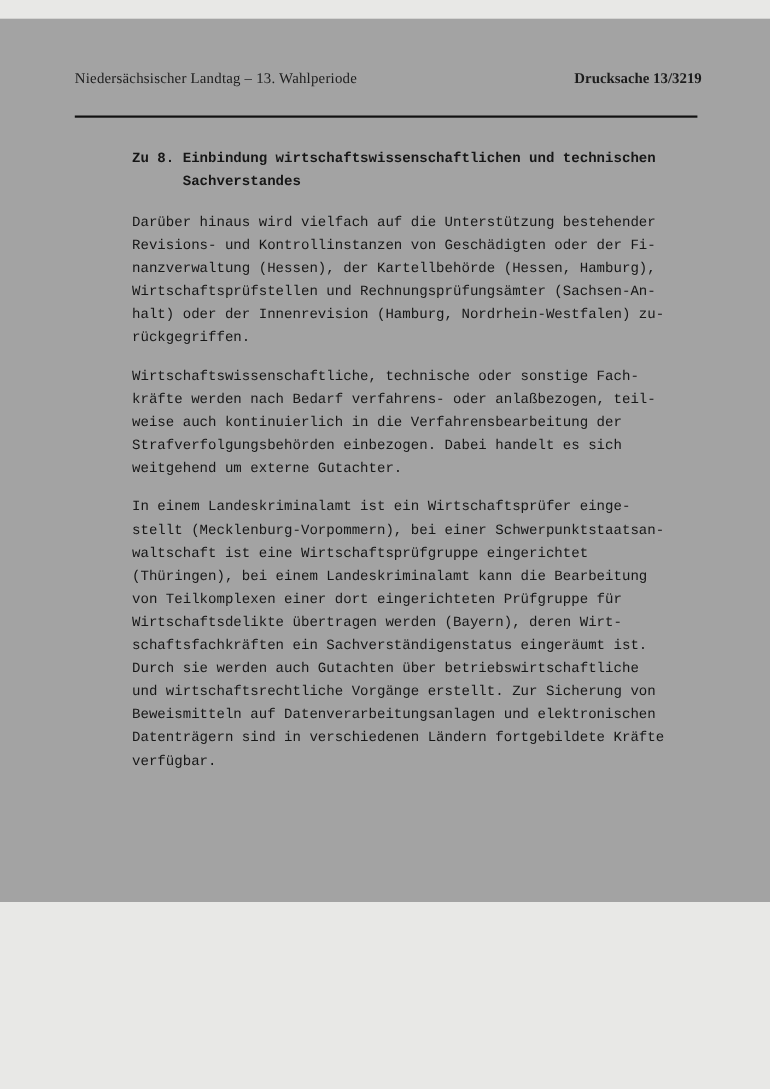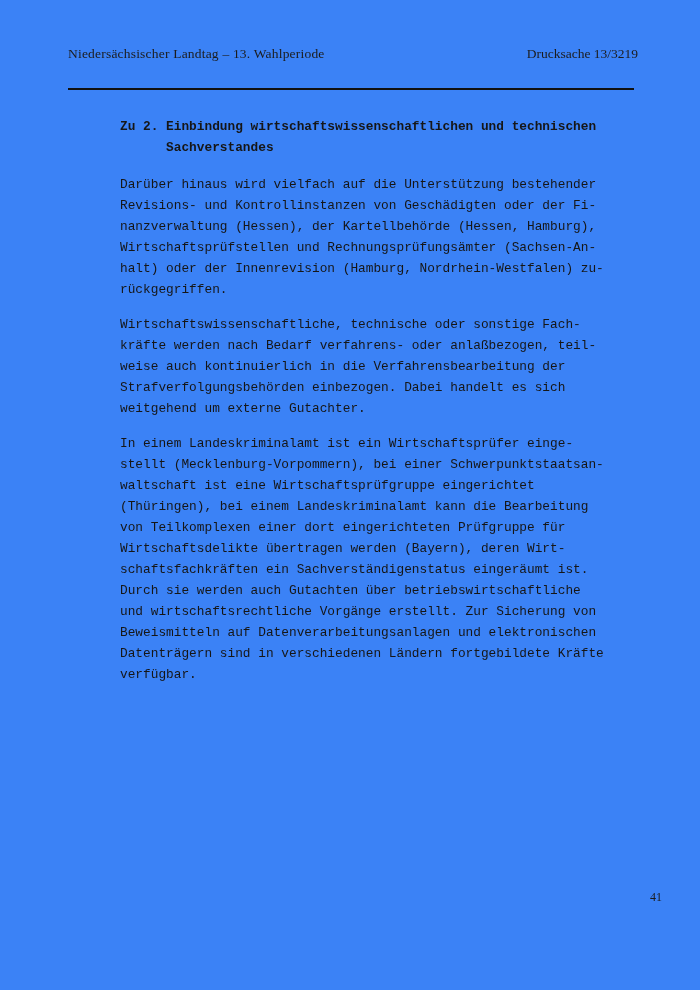--- a/index.html
+++ b/index.html
@@ -3,43 +3,43 @@
 <meta charset="utf-8">
 <style>
   html, body {
     margin: 0;
     padding: 0;
     background: #e8e8e6;
   }
   .page {
     position: relative;
     width: 700px;
-    height: 990px;
-    margin: 0 auto;
-    background: #3b82f6;
+    height: 803px;
+    margin: 17px auto;
+    background: #a3a3a3;
     color: #1c1c1c;
     overflow: hidden;
   }
   .header {
     position: absolute;
     top: 46px;
     left: 68px;
     right: 62px;
     display: flex;
     justify-content: space-between;
     align-items: baseline;
     font-family: "Liberation Serif", serif;
     font-size: 13.5px;
   }
   .header-left {
     font-weight: 400;
     letter-spacing: 0.2px;
   }
   .header-right {
-    font-weight: 400;
+    font-weight: 700;
   }
   .rule {
     position: absolute;
     top: 88px;
     left: 68px;
     width: 566px;
     height: 2px;
     background: #111111;
   }
   .content {
@@ -79,21 +79,21 @@
 
   <div class="header">
     <span class="header-left">Niedersächsischer Landtag – 13. Wahlperiode</span>
     <span class="header-right">Drucksache 13/3219</span>
   </div>
 
   <div class="rule"></div>
 
   <div class="content">
 
-    <div class="doc-heading lines">Zu 2. Einbindung wirtschaftswissenschaftlichen und technischen
+    <div class="doc-heading lines">Zu 8. Einbindung wirtschaftswissenschaftlichen und technischen
       Sachverstandes</div>
 
     <div class="paragraph lines">Darüber hinaus wird vielfach auf die Unterstützung bestehender
 Revisions- und Kontrollinstanzen von Geschädigten oder der Fi-
 nanzverwaltung (Hessen), der Kartellbehörde (Hessen, Hamburg),
 Wirtschaftsprüfstellen und Rechnungsprüfungsämter (Sachsen-An-
 halt) oder der Innenrevision (Hamburg, Nordrhein-Westfalen) zu-
 rückgegriffen.</div>
 
     <div class="paragraph lines">Wirtschaftswissenschaftliche, technische oder sonstige Fach-

